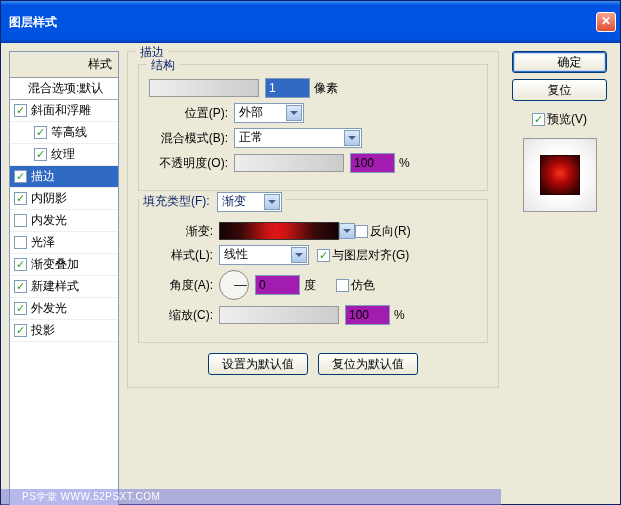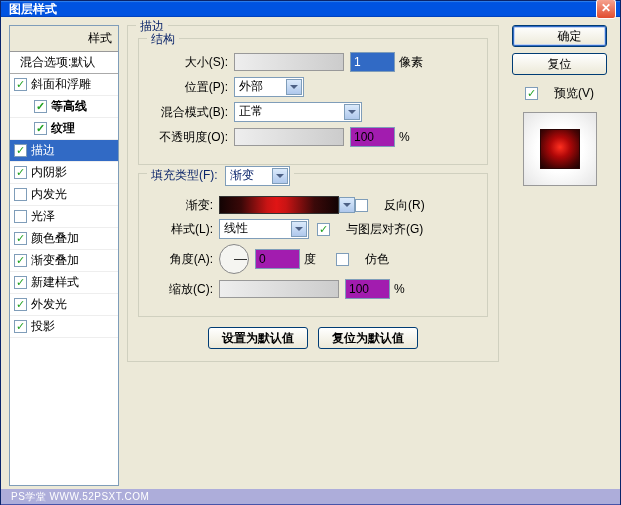--- a/index.html
+++ b/index.html
@@ -1,27 +1,27 @@
 <!DOCTYPE html>
 <html><head>
 <meta charset="utf-8">
 <style>
 * { box-sizing: border-box; margin: 0; padding: 0; font-family: "Microsoft YaHei", SimSun, Arial, sans-serif; font-size: 12px; }
 body { background: #ECE9D8; }
 .window { width: 621px; height: 505px; background: #ECE9D8; border: 1px solid #0A246A; }
-.titlebar { height: 16px; background: linear-gradient(to bottom, #3C8CEF 0%, #0053E1 10%, #0053E1 90%, #003BB0 100%); display: flex; align-items: center; padding: 0 4px; justify-content: space-between; }
+.titlebar { height: 42px; background: linear-gradient(to bottom, #3C8CEF 0%, #0053E1 10%, #0053E1 90%, #003BB0 100%); display: flex; align-items: center; padding: 0 4px; justify-content: space-between; }
 .titlebar-text { color: white; font-weight: bold; flex: 1; padding-left: 4px; }
 .close-btn { width: 20px; height: 20px; background: linear-gradient(to bottom, #F5A28F, #E14D2F); border: 1px solid #fff; border-radius: 3px; color: white; text-align: center; line-height: 17px; font-weight: bold; cursor: pointer; }
 .content { display: flex; padding: 8px; gap: 8px; height: calc(100% - 26px); }
 .left-panel { width: 110px; border: 1px solid #7F9DB9; background: white; text-align: right; }
 .left-header { background: #ECE9D8; border-bottom: 1px solid #999; padding: 4px 6px; }
 .style-item { padding: 2px 4px; display: flex; align-items: center; gap: 4px; border-bottom: 1px solid #eee; cursor: pointer; }
 .style-item.selected { background: #316AC5; color: white; }
-.style-item.sub { padding-left: 24px; font-weight: bold; }
-.style-item.first { padding-left: 10px; border-bottom: 1px solid #aaa; }
+.style-item.sub { padding-left: 24px; }
+.style-item.first { padding-left: 18px; border-bottom: 1px solid #aaa; }
 .chk { width: 13px; height: 13px; border: 1px solid #7F9DB9; background: white; display: inline-flex; align-items: center; justify-content: center; cursor: pointer; }
 .chk.checked::after { content: "✓"; color: #21A121; font-size: 11px; line-height: 11px; }
 .chk.selected-chk.checked::after { color: #21A121; }
 .middle-panel { flex: 1; position: relative; }
 .fieldset { border: 1px solid #D0D0BF; padding: 8px 10px 12px 10px; margin-bottom: 8px; position: relative; }
 .fieldset-label { position: absolute; top: -8px; left: 8px; background: #ECE9D8; padding: 0 4px; color: #0A246A; }
 .row { display: flex; align-items: center; margin: 5px 0; }
 .row-label { width: 85px; text-align: right; padding-right: 6px; }
 .row-label.short { width: 70px; }
 .slider { flex: 0 0 110px; height: 18px; position: relative; border: 1px solid #999; background: linear-gradient(to right, #eee, #ccc); margin-right: 6px; }
@@ -34,25 +34,25 @@
 .gradient-swatch { width: 120px; height: 18px; border: 1px solid #333; background: linear-gradient(to right, #130303 0%, #3a0808 18%, #C91414 40%, #e01515 48%, #C91414 56%, #3b0909 80%, #120303 100%); cursor: pointer; margin-right: 2px; position: relative; }
 .gradient-swatch .sw-arrow { position: absolute; right: -17px; top: 0; width: 16px; height: 16px; background: linear-gradient(to bottom,#DBEAFB,#AFC8EC); border: 1px solid #7F9DB9; display:flex;align-items:center;justify-content:center;}
 .gradient-swatch .sw-arrow::after{content:"";border-left:4px solid transparent;border-right:4px solid transparent;border-top:4px solid #4D6185;}
 .angle-dial { width: 30px; height: 30px; border: 1px solid #888; border-radius: 50%; background: #f5f5f1; position: relative; margin-right: 6px; }
 .angle-dial::after { content: ""; position: absolute; width: 13px; height: 1px; background: #333; top: 50%; left: 50%; transform-origin: left center; }
 .right-panel { width: 105px; display: flex; flex-direction: column; gap: 6px; align-items: center; }
 .btn { width: 95px; height: 22px; border: 1px solid #003C74; background: linear-gradient(to bottom, #fff, #ECE9D8); border-radius: 3px; cursor: pointer; display: flex; align-items: center; justify-content: center; }
 .btn.default { box-shadow: 0 0 0 1px #316AC5 inset, 0 0 0 2px #C2D4F2 inset; padding-left: 20px; }
 .preview-box { width: 74px; height: 74px; border: 1px solid #999; background: radial-gradient(circle, #fff 45%, #e5e5e5 100%); display: flex; align-items: center; justify-content: center; margin-top: 4px; }
 .preview-inner { width: 40px; height: 40px; background: radial-gradient(circle at 50% 45%, #FF3020 0%, #B00808 35%, #4A0404 75%, #1a0303 100%); border: 1px solid #2b0505; }
-.inline-chk { display: flex; align-items: center; gap: 16px; margin-left: 8px; text-align: right; }
+.inline-chk { display: flex; align-items: center; gap: 2px; margin-left: 8px; text-align: right; }
 .btn-row { display: flex; gap: 10px; margin-top: 10px; justify-content: center; }
-.btn-row .btn { width: 100px; font-weight: bold; }
+.btn-row .btn { width: 100px; }
 .slider-long { flex: 0 0 120px; }
-.watermark { position: absolute; bottom: 0; left: 1px; width: 619px; height: 16px; background: rgba(122,123,221,0.55); color: #FFF; font-size: 10px; padding-left: 10px; line-height: 16px; letter-spacing: 0.5px; }
+.watermark { position: absolute; bottom: 0; left: 1px; width: 500px; height: 16px; background: rgba(122,123,221,0.55); color: #FFF; font-size: 10px; padding-left: 21px; line-height: 16px; letter-spacing: 0.5px; }
 </style>
 </head>
 <body>
 
 <div class="window">
   <div class="titlebar">
     <span class="titlebar-text">图层样式</span>
     <div class="close-btn">✕</div>
   </div>
   <div class="content">
@@ -86,24 +86,20 @@
           <div class="style-item">
             <span class="chk"></span>
             <span>内发光</span>
           </div>
           <div class="style-item">
             <span class="chk"></span>
             <span>光泽</span>
           </div>
           <div class="style-item">
             <span class="chk checked"></span>
-            <span>颜色叠加</span>
-          </div>
-          <div class="style-item">
-            <span class="chk checked"></span>
             <span>渐变叠加</span>
           </div>
           <div class="style-item">
             <span class="chk checked"></span>
             <span>新建样式</span>
           </div>
           <div class="style-item">
             <span class="chk checked"></span>
             <span>外发光</span>
           </div>
@@ -114,21 +110,20 @@
         </div>
     </div>
 
     <div class="middle-panel">
       <div class="fieldset">
         <span class="fieldset-label">描边</span>
 
         <div class="fieldset" style="margin-top:4px">
           <span class="fieldset-label">结构</span>
           <div class="row">
-            <span class="row-label">大小(S):</span>
             <div class="slider"></div>
             <input class="num-input selected" value="1" style="">
             <span class="unit">像素</span>
           </div>
           <div class="row">
             <span class="row-label">位置(P):</span>
             <div class="select" style="width:70px">
               <span>外部</span>
                 <div class="select-arrow"></div>
             </div>
@@ -142,21 +137,21 @@
           </div>
           <div class="row">
             <span class="row-label">不透明度(O):</span>
             <div class="slider"></div>
             <input class="num-input" value="100" style="">
             <span class="unit">%</span>
           </div>
         </div>
 
         <div class="fieldset">
-          <span class="fieldset-label" style="left:8px">
+          <span class="fieldset-label" style="left:0">
             <span>填充类型(F):</span>
             <span class="select" style="display:inline-flex;width:65px;vertical-align:middle;margin-left:4px">
               <span>渐变</span>
                 <span class="select-arrow"></span>
             </span>
           </span>
 
           <div class="row" style="margin-top:14px">
             <span class="row-label short">渐变:</span>
             <div class="gradient-swatch">

